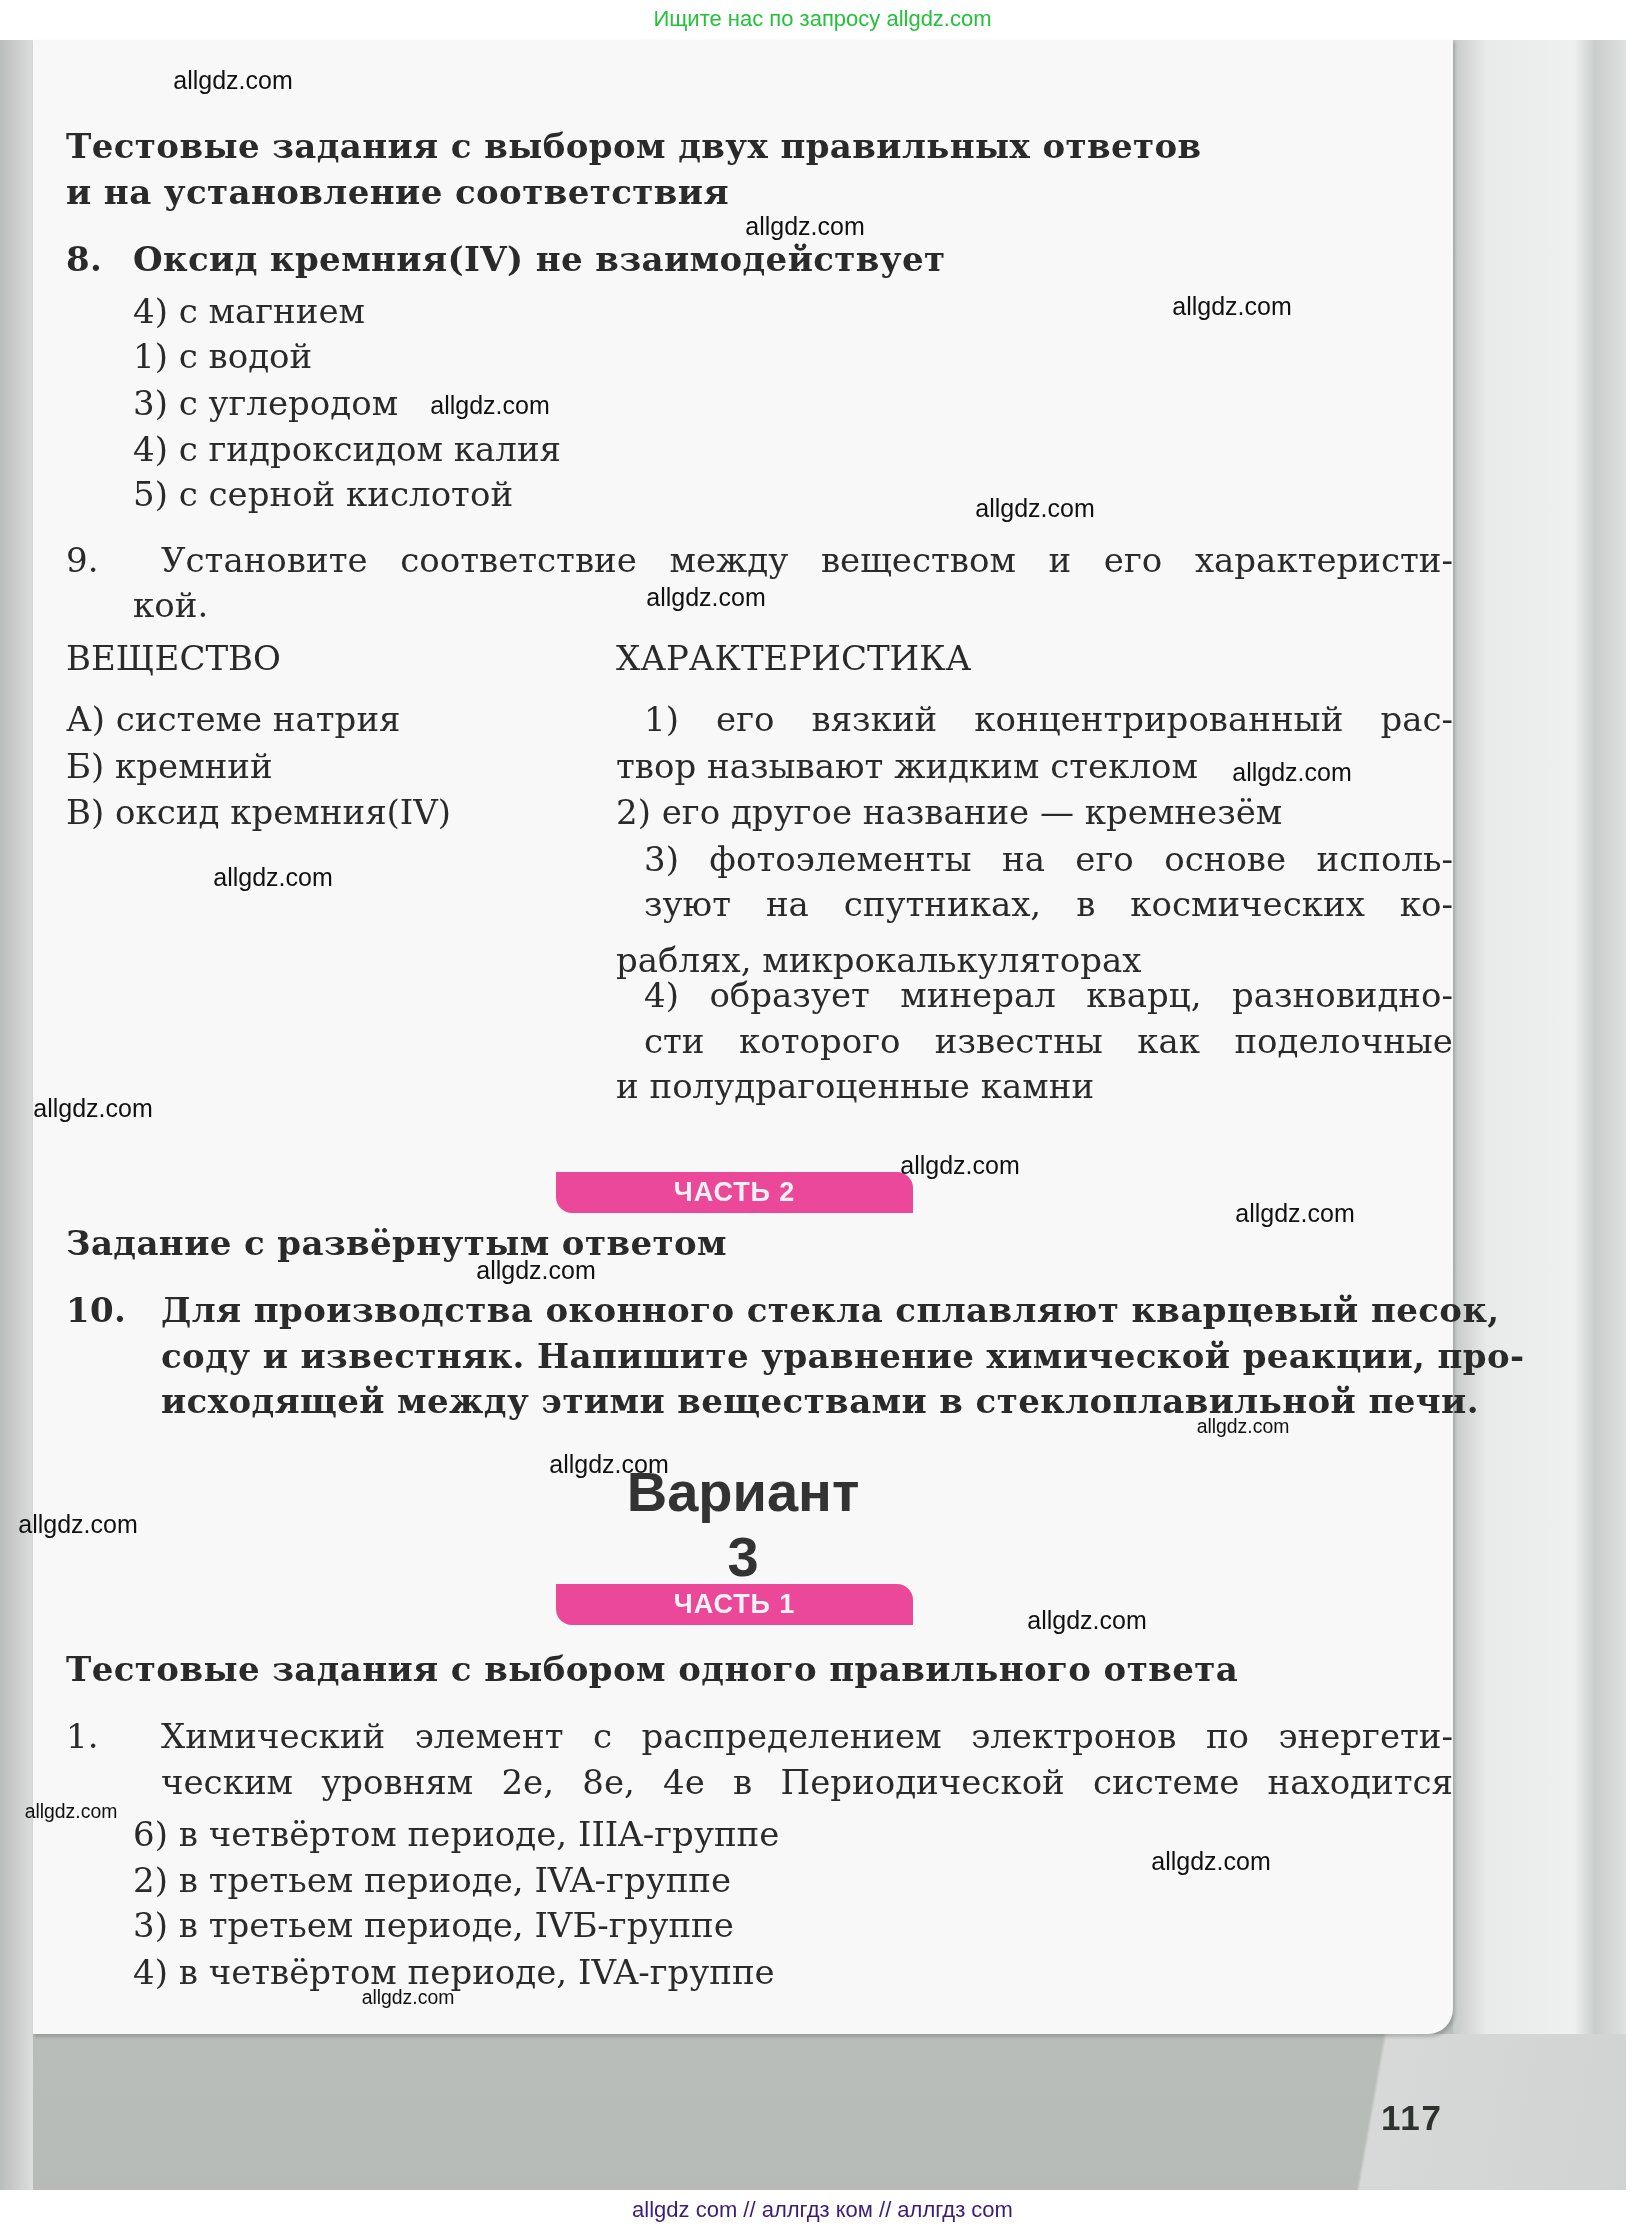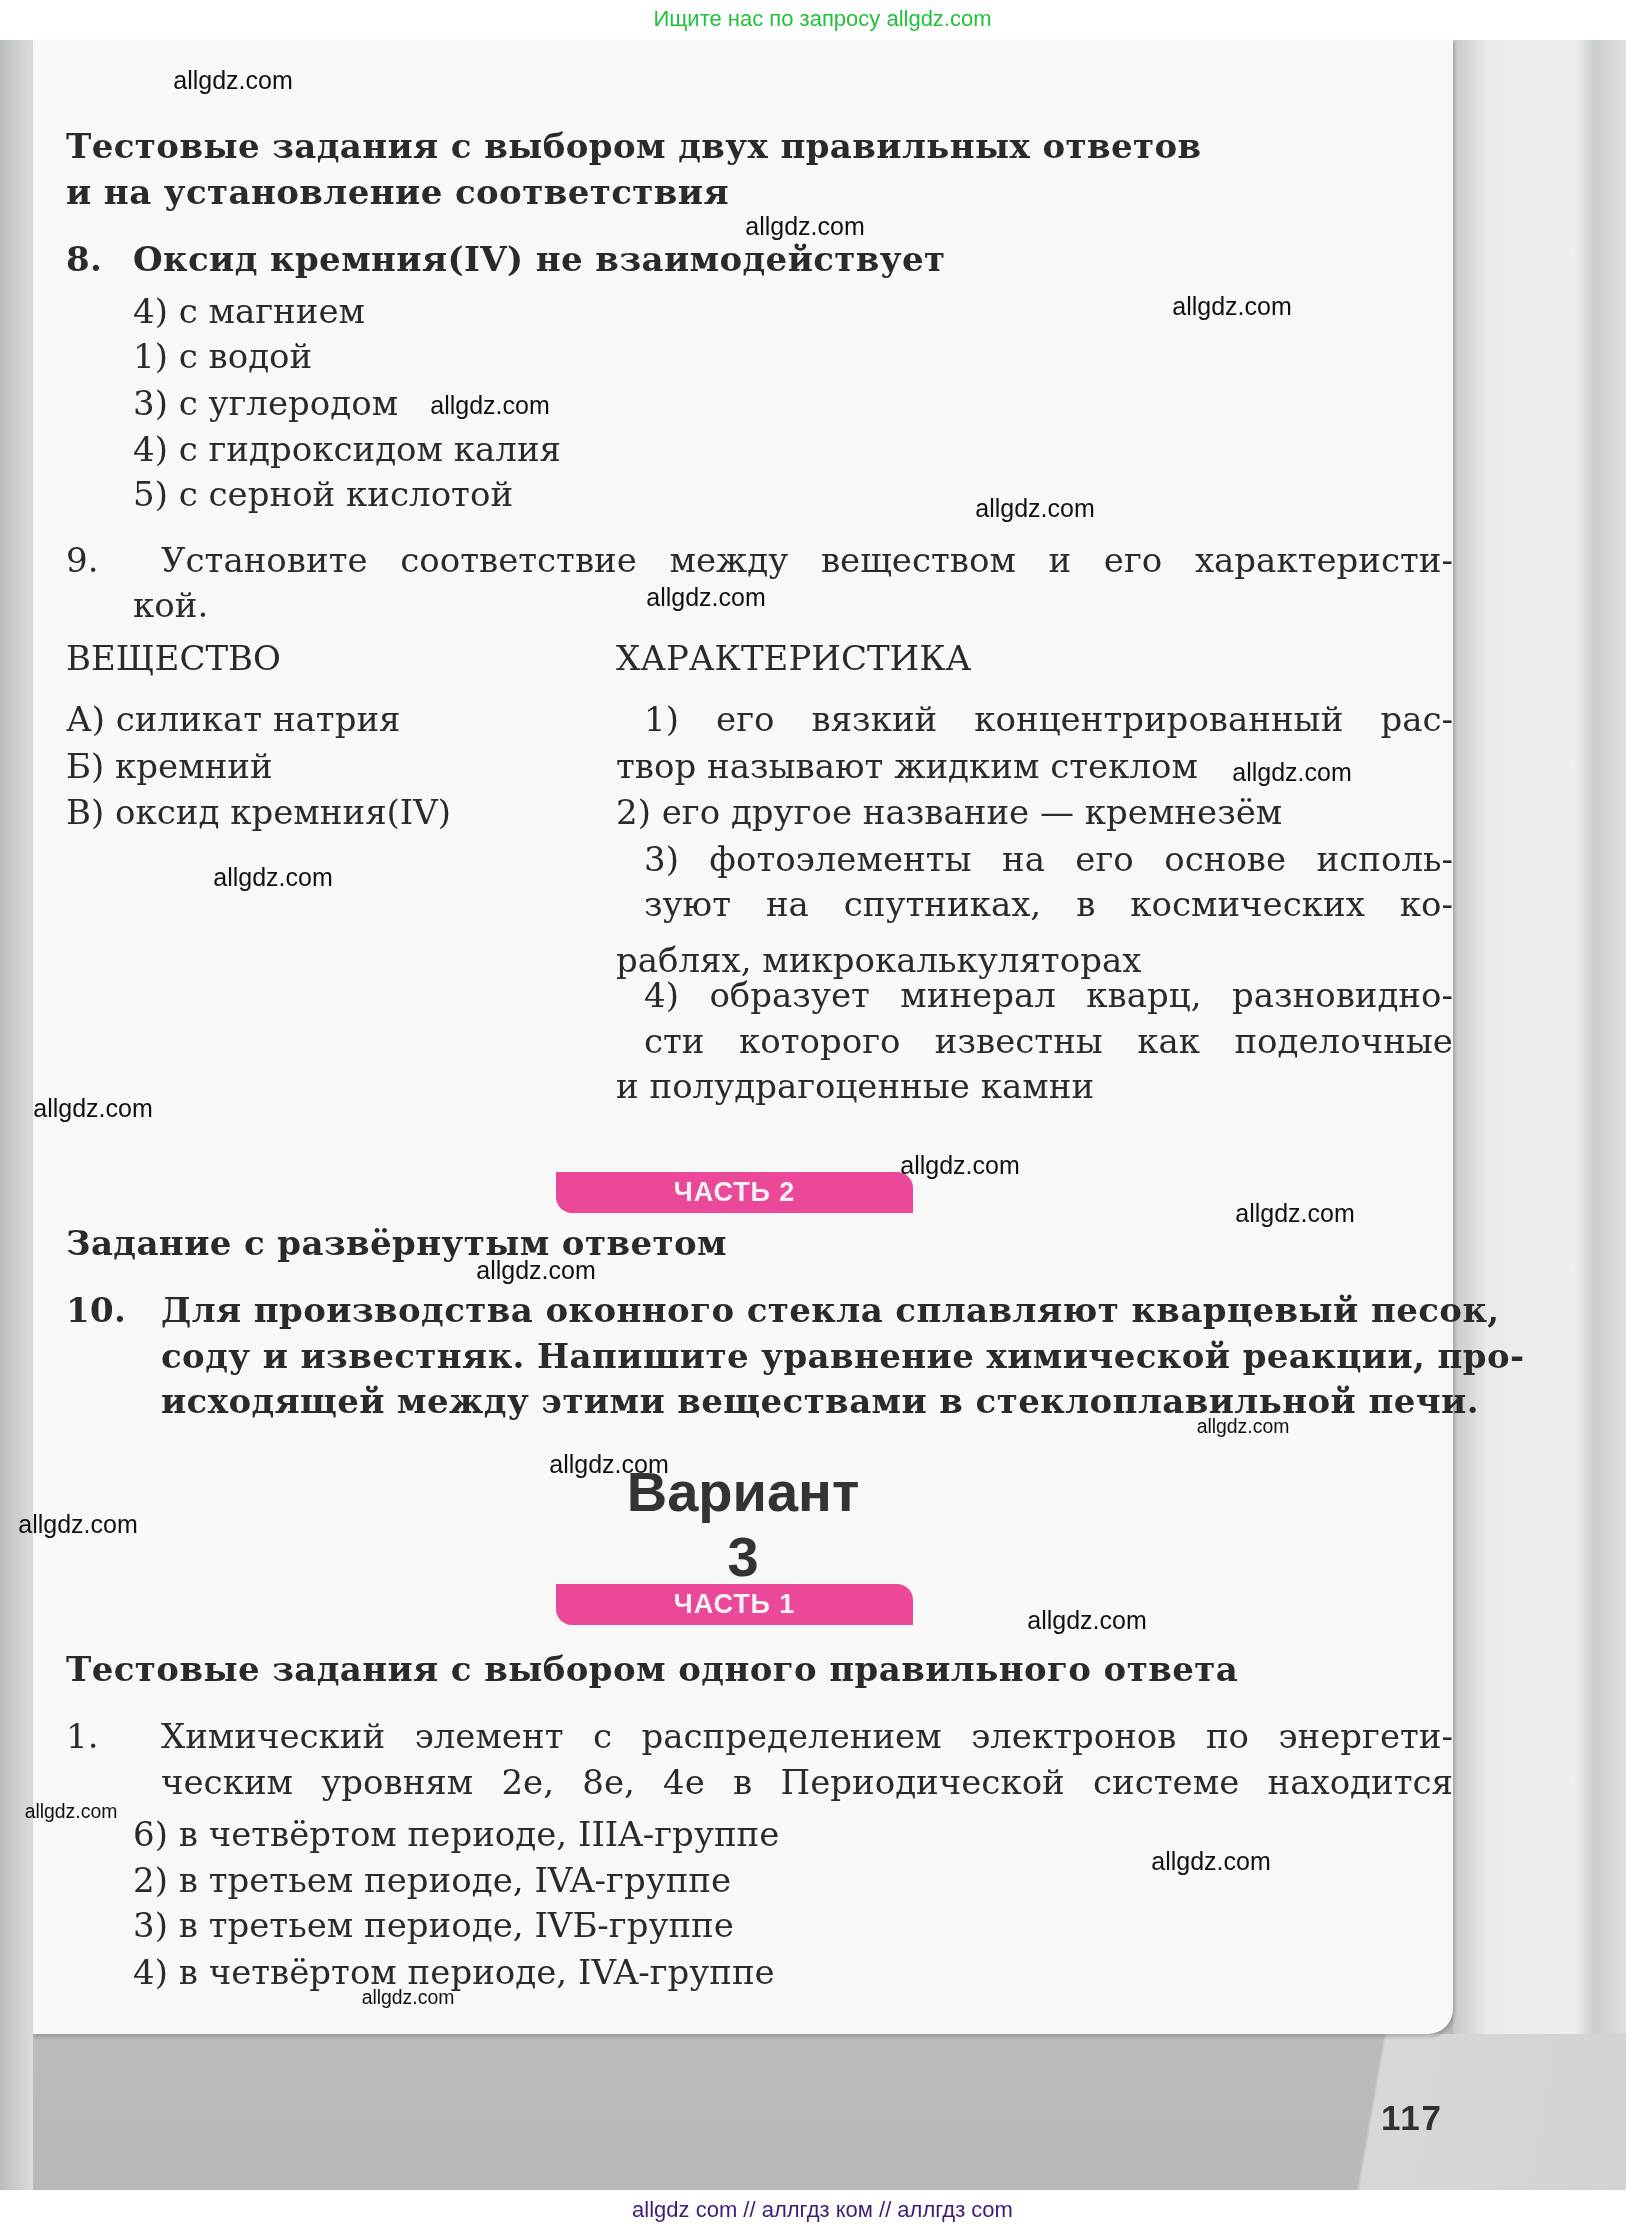--- a/index.html
+++ b/index.html
@@ -99,21 +99,21 @@
 
   <div class="line" style="left:33px; top:520px;">9.</div>
   <div class="line" style="left:100px; top:520px; width:1292px;">
       <span class="just" style="display:block; width:1292px;">Установите соответствие между веществом и его характеристи-</span>
     </div>
   <div class="line" style="left:100px; top:565px;">кой.</div>
 
   <div class="line" style="left:33px; top:618px;">ВЕЩЕСТВО</div>
   <div class="line" style="left:583px; top:618px;">ХАРАКТЕРИСТИКА</div>
 
-  <div class="line" style="left:33px; top:679px;">А) силикат натрия</div>
+  <div class="line" style="left:33px; top:679px;">А) системе натрия</div>
   <div class="line" style="left:33px; top:726px;">Б) кремний</div>
   <div class="line" style="left:33px; top:772px;">В) оксид кремния(IV)</div>
 
   <div class="line just" style="left:583px; top:679px; width:809px;">1) его вязкий концентрированный рас-</div>
   <div class="line" style="left:583px; top:726px;">твор называют жидким стеклом</div>
   <div class="line" style="left:583px; top:772px;">2) его другое название — кремнезём</div>
   <div class="line just" style="left:583px; top:819px; width:809px;">3) фотоэлементы на его основе исполь-</div>
   <div class="line just" style="left:583px; top:864px; width:809px;">зуют на спутниках, в космических ко-</div>
   <div class="line" style="left:583px; top:910px;margin-top:10px;">раблях, микрокалькуляторах</div>
   <div class="line just" style="left:583px; top:955px; width:809px;">4) образует минерал кварц, разновидно-</div>

